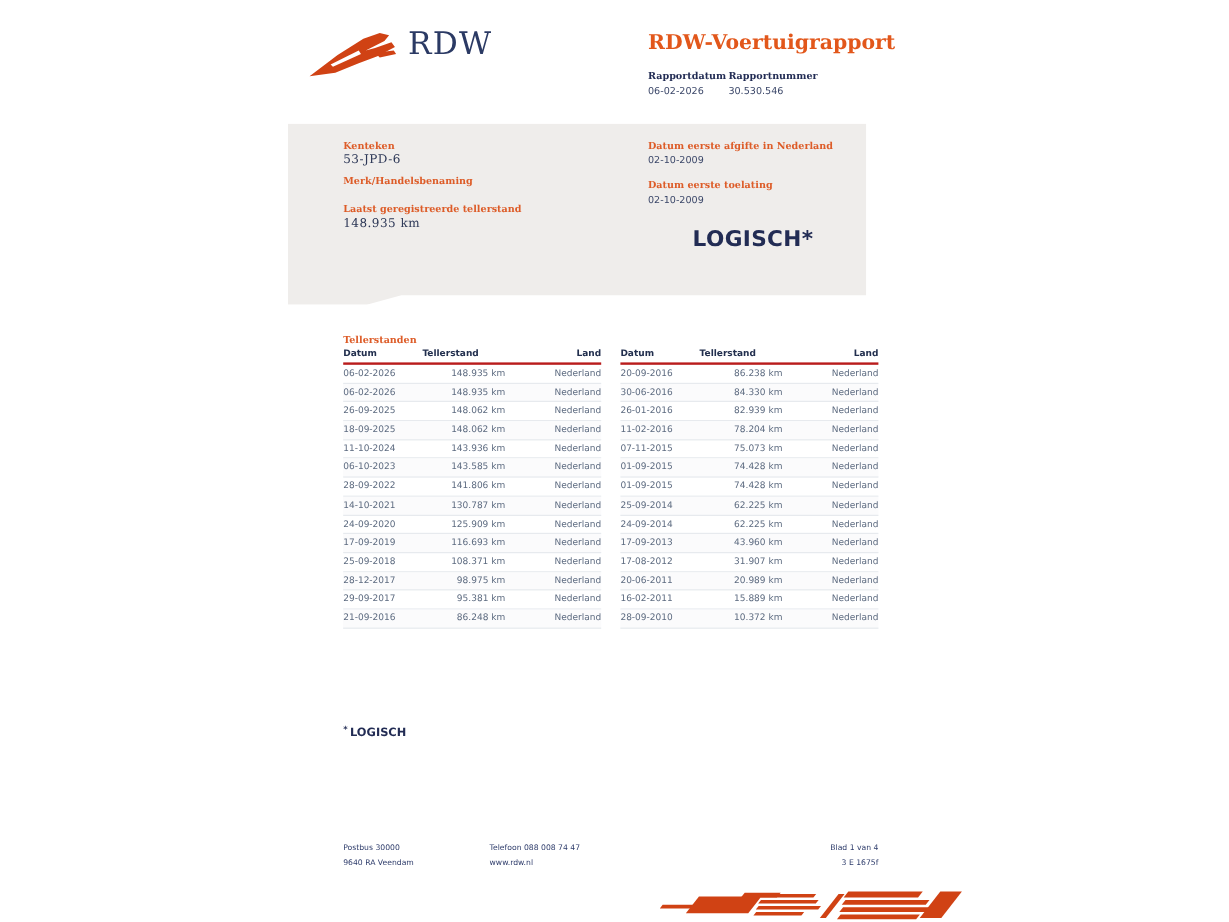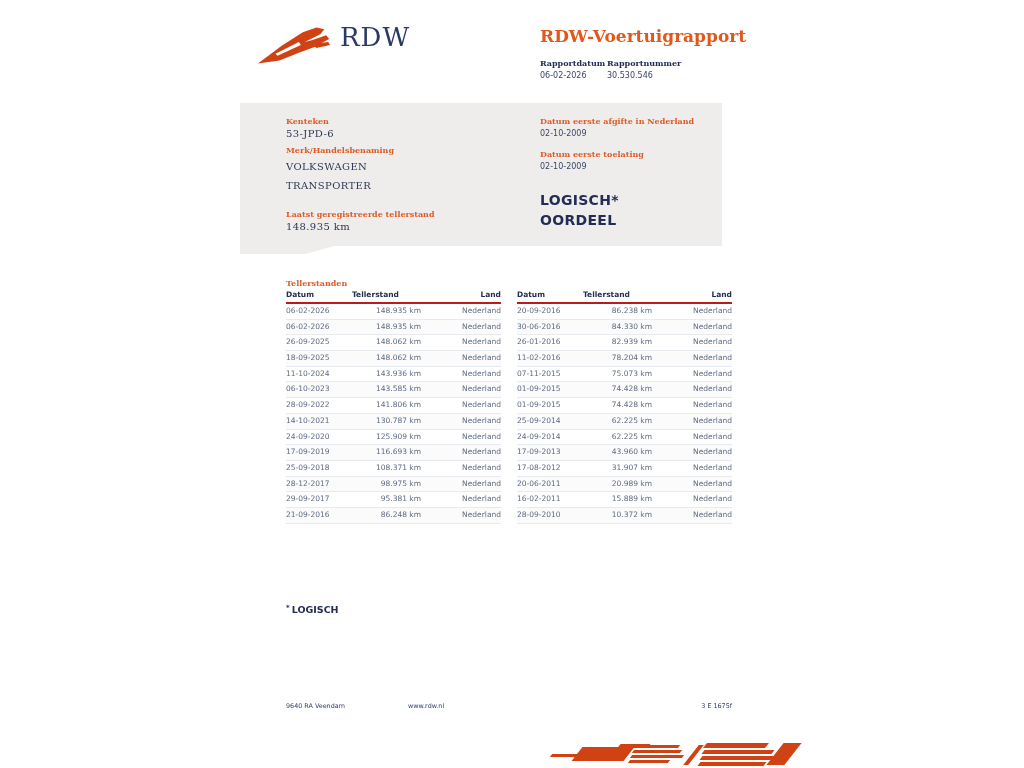--- a/index.html
+++ b/index.html
@@ -18,21 +18,21 @@
   .rep-col2{position:absolute;left:607px;top:58px;}
 
   
   .summary-box{position:absolute;left:240px;top:103px;width:482px;height:151px;background:#efedeb;
         clip-path:polygon(0 0,100% 0,100% 94.7%,19.6% 94.7%,13.6% 100%,0 100%);}
   .lab{font-family:"DejaVu Serif",serif;font-weight:bold;font-size:8px;color:#dd5c28;}
   .big-val{font-family:"DejaVu Serif",serif;font-size:10px;color:#2c3756;letter-spacing:0.4px;}
   .sm-val{font-size:8px;color:#3a4668;}
   .sum-left{position:absolute;left:46px;top:13px;width:240px;}
   .sum-right{position:absolute;left:300px;top:13px;width:175px;}
-  .oordeel{font-weight:bold;font-size:14px;color:#222c54;letter-spacing:0.3px;line-height:20px;}
+  .oordeel{font-weight:bold;font-size:18px;color:#222c54;letter-spacing:0.3px;line-height:20px;text-align:center;}
 
   
   .nap{position:absolute;left:408px;top:82px;width:52px;height:24px;}
   .nap-yellow{position:absolute;left:6px;top:7px;width:46px;height:15px;background:#f4c71c;}
   .nap-sq{position:absolute;top:0;width:13px;height:13px;background:#151515;color:#fff;
         font-weight:bold;font-size:9px;line-height:13px;text-align:center;}
   .nap-check{position:absolute;top:1px;left:39px;width:13px;height:13px;background:#fff;
         color:#35a336;font-weight:bold;font-size:12px;line-height:13px;text-align:center;}
 
   
@@ -90,35 +90,30 @@
   <div class="rep-col2">
     <div class="rep-label">Rapportnummer</div>
     <div class="rep-value">30.530.546</div>
   </div>
 
   <div class="summary-box">
     <div class="sum-left">
       <div class="lab">Kenteken</div>
       <div class="big-val" style="margin:2px 0 6px 0;">53-JPD-6</div>
       <div class="lab">Merk/Handelsbenaming</div>
-      <div class="big-val" style="margin-top:2px;line-height:19px;">
-        <div>VOLKSWAGEN</div>
-        <div>TRANSPORTER</div>
-      </div>
       <div class="lab" style="margin-top:14px;">Laatst geregistreerde tellerstand</div>
       <div class="big-val" style="margin-top:2px;">148.935 km</div>
     </div>
     <div class="sum-right">
       <div class="lab">Datum eerste afgifte in Nederland</div>
       <div class="sm-val" style="margin:3px 0 11px 0;">02-10-2009</div>
       <div class="lab">Datum eerste toelating</div>
       <div class="sm-val" style="margin-top:3px;">02-10-2009</div>
       <div class="oordeel" style="margin-top:19px;">
         <div>LOGISCH*</div>
-        <div>OORDEEL</div>
       </div>
       <div class="nap">
         <div class="nap-yellow"></div>
         <div class="nap-sq" style="left:0;">N</div>
         <div class="nap-sq" style="left:13px;">A</div>
         <div class="nap-sq" style="left:26px;">P</div>
         <div class="nap-check">✓</div>
       </div>
     </div>
   </div>
@@ -283,20 +278,25 @@
           <span class="c-land">Nederland</span>
         </div>
       </div>
   </div>
 
   <div class="fn-title">
     <span class="star">*</span><span>LOGISCH</span>
   </div>
 
   <div class="footer">
+    <div class="f-row">
+      <span class="f-a">Postbus 30000</span>
+      <span class="f-b">Telefoon 088 008 74 47</span>
+      <span class="f-c">Blad 1 van 4</span>
+    </div>
     <div class="f-row">
       <span class="f-a">9640 RA Veendam</span>
       <span class="f-b">www.rdw.nl</span>
       <span class="f-c">3 E 1675f</span>
     </div>
   </div>
 
   <div class="bottom-art">
     <div class="bar" style="left:8px;top:13px;width:26px;height:3px;"></div>
     <div class="bar" style="left:34px;top:6px;width:52px;height:14px;"></div>

